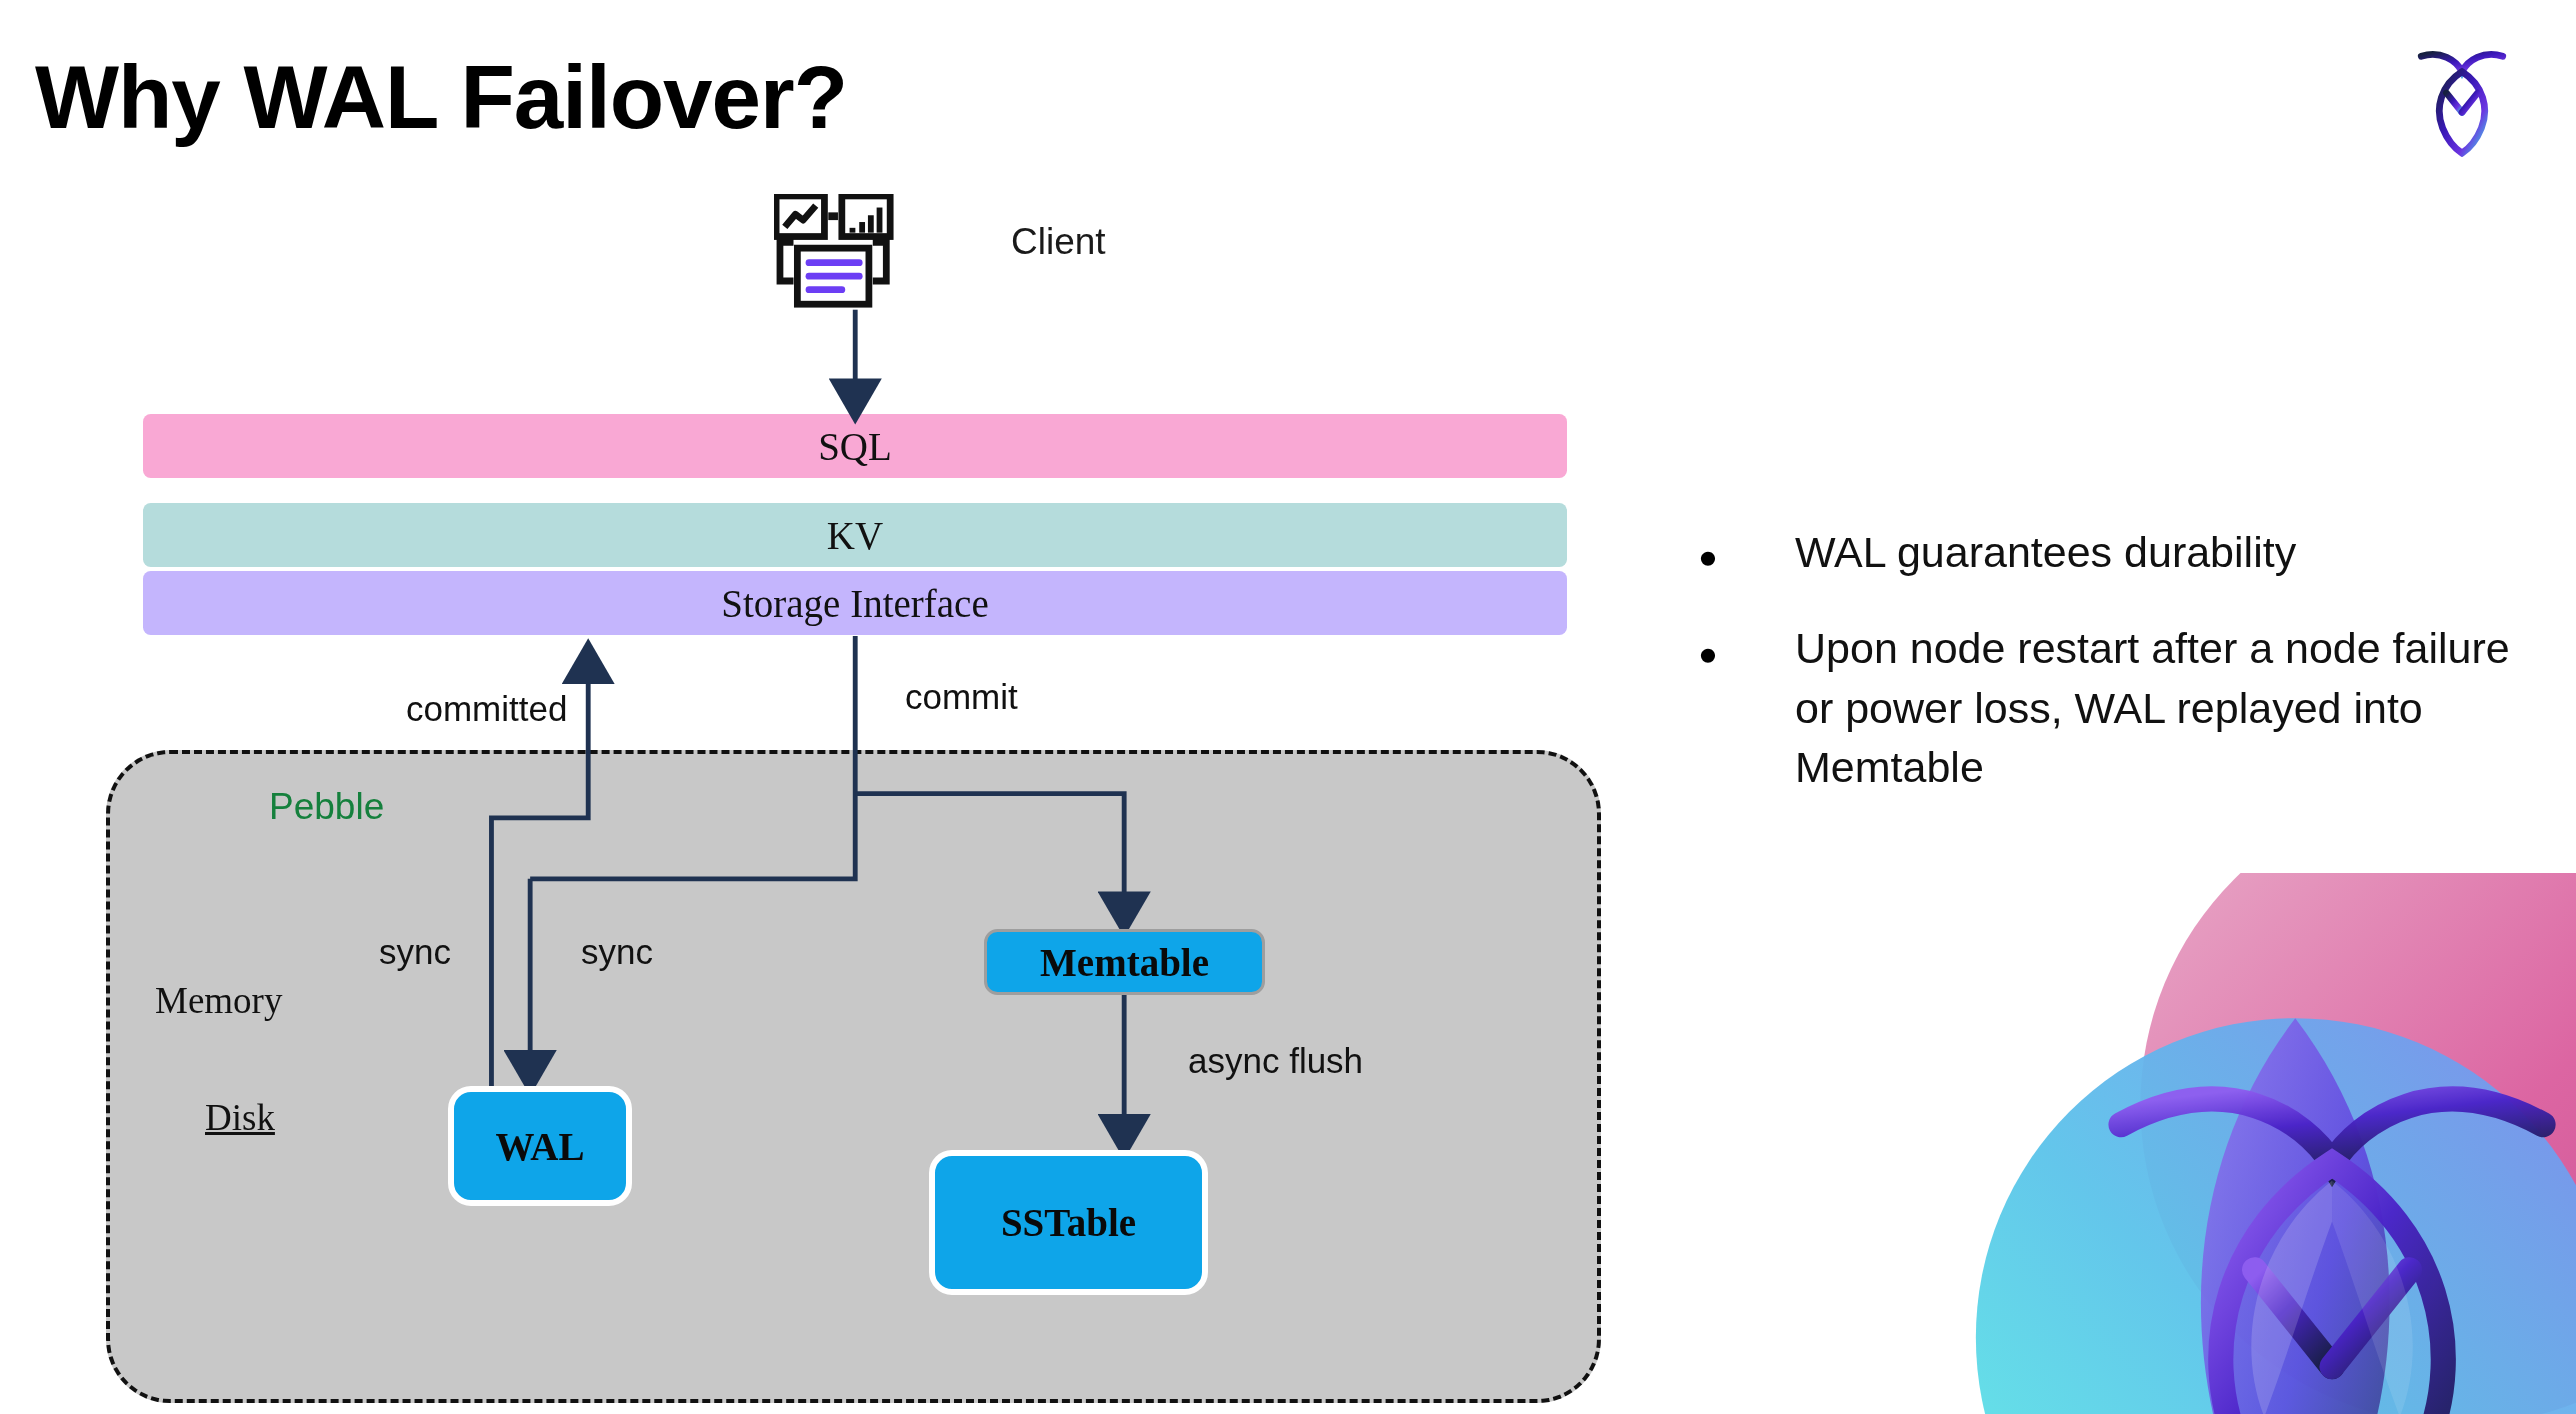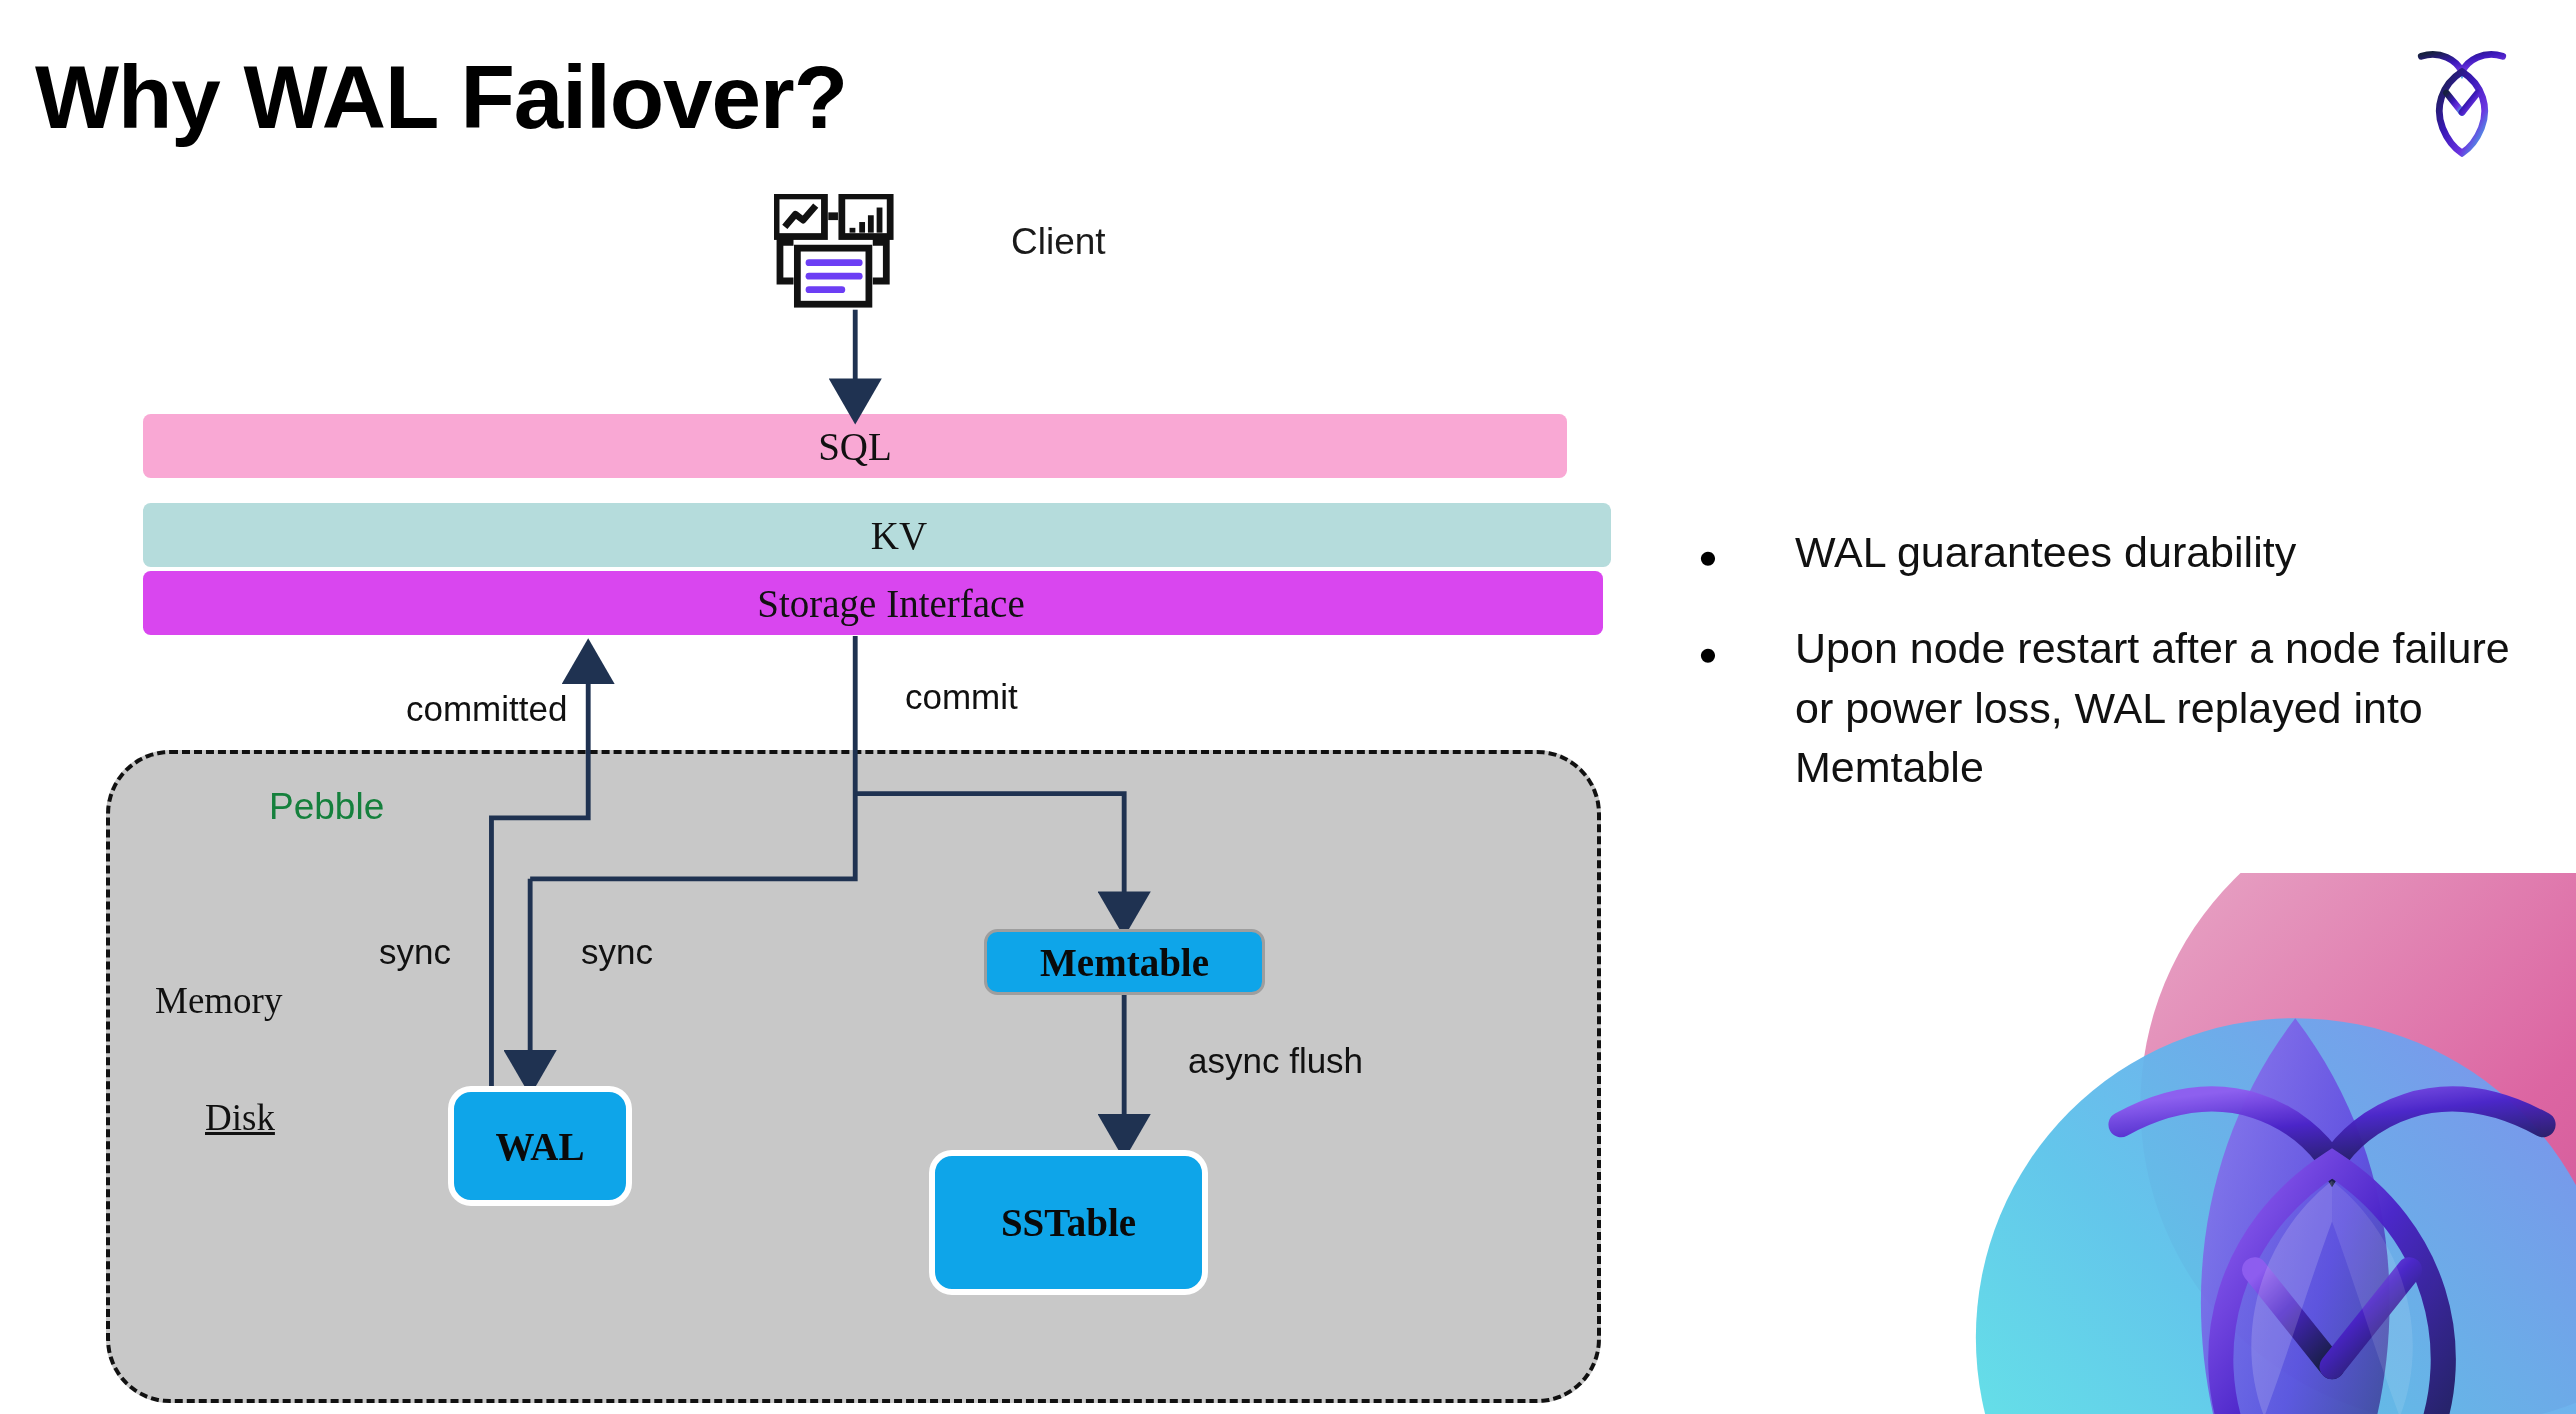--- a/index.html
+++ b/index.html
@@ -325,24 +325,24 @@
         <line x1="36" y1="85" x2="88" y2="85"></line>
         <line x1="36" y1="99" x2="70" y2="99"></line>
       </g>
     </svg>
   </div>
   <div id="client-label">Client</div>
 
   <div class="layer-bar" id="layer-sql" style="background:#f9a8d4;">
     <span>SQL</span>
   </div>
-  <div class="layer-bar" id="layer-kv" style="background:#b5dcdc;padding-left:44px;">
+  <div class="layer-bar" id="layer-kv" style="background:#b5dcdc;">
     <span>KV</span>
   </div>
-  <div class="layer-bar" id="layer-si" style="background:#d946ef;padding-left:36px;">
+  <div class="layer-bar" id="layer-si" style="background:#c4b5fd;">
     <span>Storage Interface</span>
   </div>
 
   <div id="pebble-container">
     
   </div>
   <div id="pebble-label">Pebble</div>
   <div id="memory-label">Memory</div>
   <div id="disk-label">Disk</div>
 

